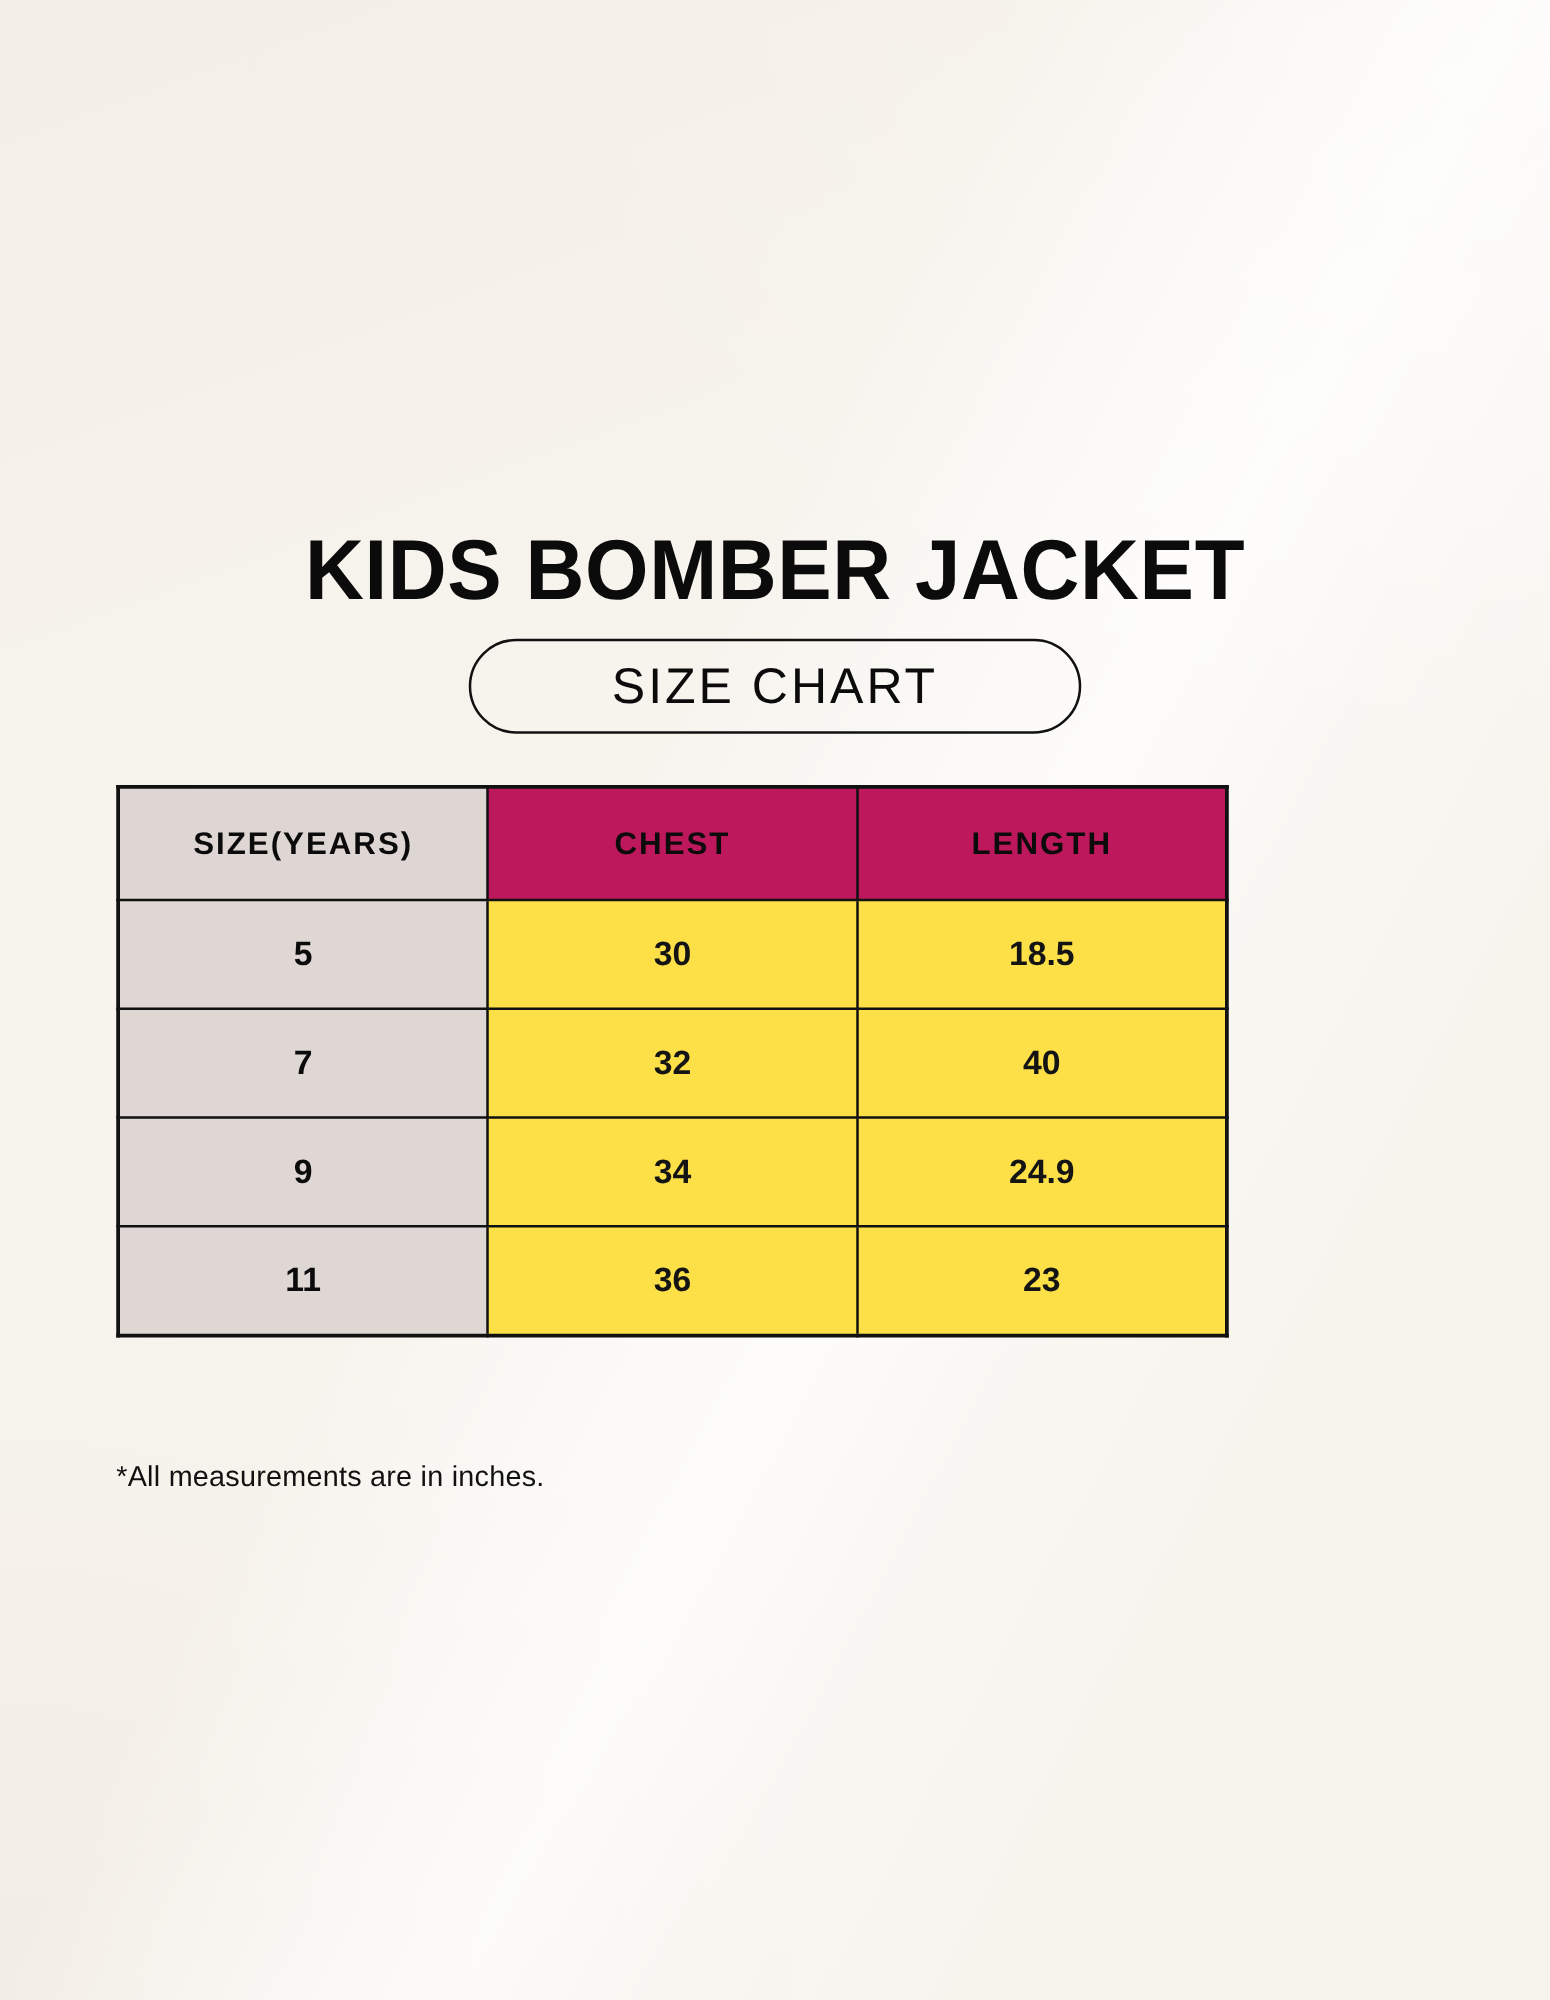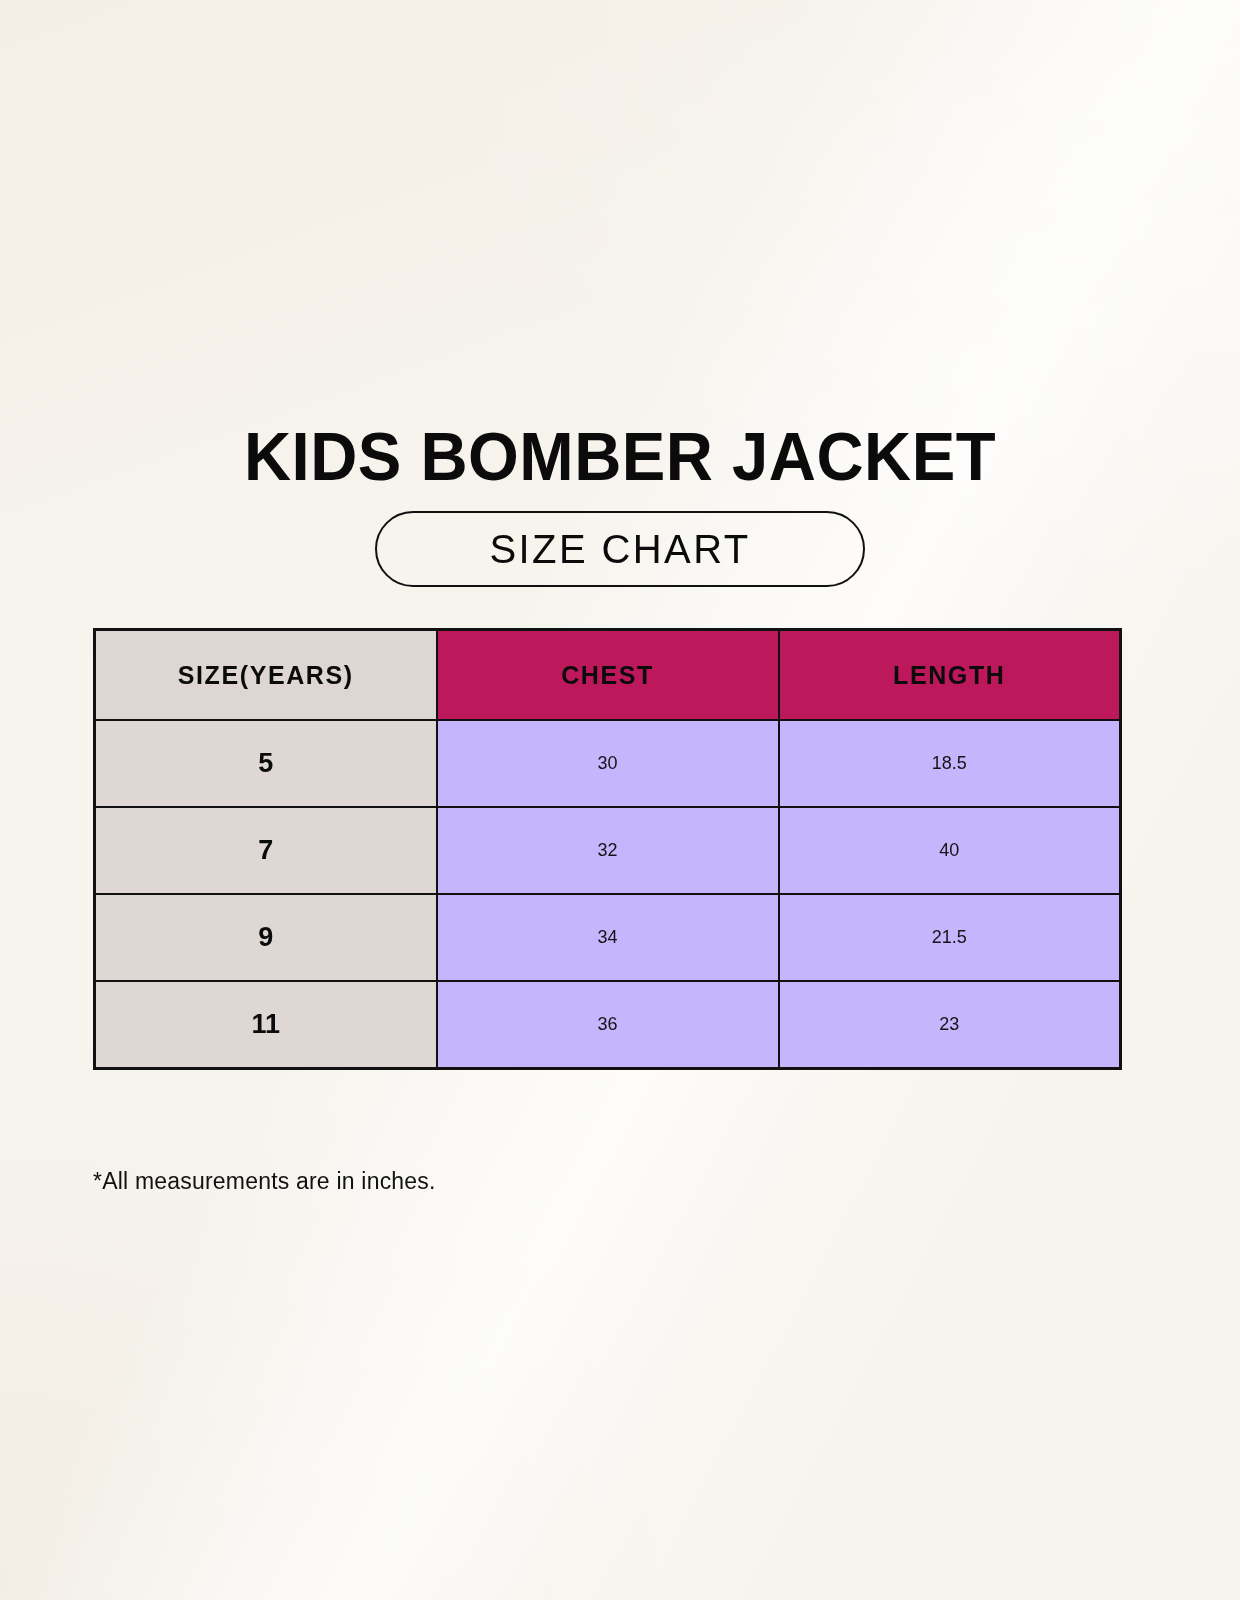--- a/index.html
+++ b/index.html
@@ -82,21 +82,21 @@
     font-weight: 500;
     letter-spacing: 2.4px;
     color: #0b0b0b;
   }
 
   
   #size-table {
     position: absolute;
     left: 93px;
     top: 628px;
-    width: 1029px;
+    width: 890px;
     border-collapse: collapse;
     table-layout: fixed;
     border: 3px solid #111;
   }
   #size-table td, #size-table th {
     border: 2px solid #111;
     padding: 0;
     text-align: center;
     vertical-align: middle;
   }
@@ -112,23 +112,23 @@
   th.col-meas   { background: #be185d; }
 
   #size-table tbody tr { height: 87px; }
   td.cell-size {
     background: #dfd7d3;
     font-size: 27px;
     font-weight: 700;
     color: #0b0b0b;
   }
   td.cell-value {
-    background: #c4b5fd;
-    font-size: 18px;
-    font-weight: 400;
+    background: #fde047;
+    font-size: 27px;
+    font-weight: 700;
     color: #141414;
   }
 
   
   #footnote {
     position: absolute;
     left: 93px;
     width: 1029px;
     top: 1168px;
     text-align: left;
@@ -165,21 +165,21 @@
         <td class="cell-value">18.5</td>
       </tr>
       <tr>
         <td class="cell-size">7</td>
         <td class="cell-value">32</td>
         <td class="cell-value">40</td>
       </tr>
       <tr>
         <td class="cell-size">9</td>
         <td class="cell-value">34</td>
-        <td class="cell-value">21.5</td>
+        <td class="cell-value">24.9</td>
       </tr>
       <tr>
         <td class="cell-size">11</td>
         <td class="cell-value">36</td>
         <td class="cell-value">23</td>
       </tr>
     </tbody>
   </table>
 
   <div id="footnote">*All measurements are in inches.</div>

